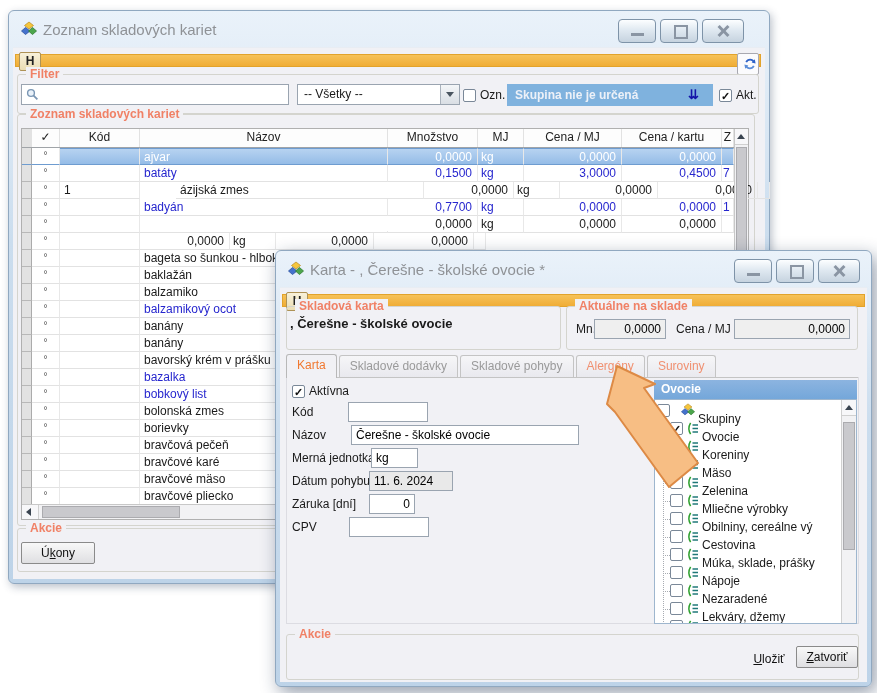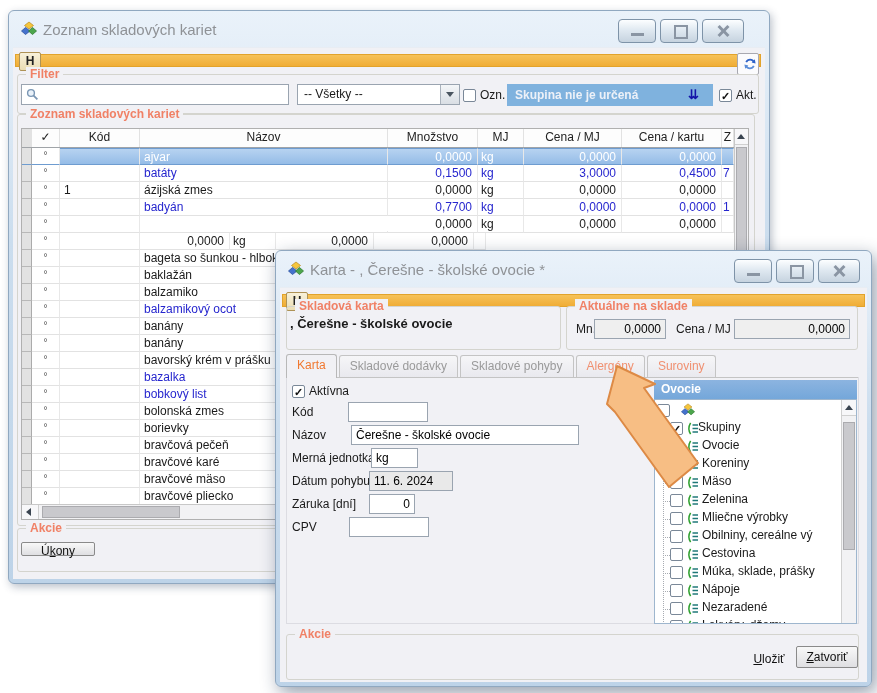--- a/index.html
+++ b/index.html
@@ -103,21 +103,21 @@
   .pnl-head{position:absolute;left:374px;top:92px;width:203px;height:19px;color:#fff;font-weight:bold;
             line-height:19px;padding-left:7px;box-sizing:border-box;z-index:2;
             background:linear-gradient(#8CB4E0,var(--panelhead,#74A7DA));}
   .tree{position:absolute;left:374px;top:111px;width:203px;height:225px;background:#fff;border:1px solid #9EB6CE;
         overflow:hidden;box-sizing:border-box;z-index:2;}
   .titem{position:absolute;left:0;height:18px;width:100%;cursor:pointer;}
   .titem .cb{position:absolute;left:15px;top:2px;}
   .titem.root .cb{left:2px;}
   .ticon{position:absolute;left:31px;top:2px;width:13px;height:13px;}
   .titem.root .ticon{left:26px;top:1px;}
-  .tlabel{position:absolute;left:47px;top:16px;line-height:18px;white-space:nowrap;}
+  .tlabel{position:absolute;left:47px;top:8px;line-height:18px;white-space:nowrap;}
   .titem.root .tlabel{left:43px;}
   .vline{position:absolute;left:8px;top:16px;height:206px;border-left:1px dotted #A8ACB2;}
   .hstub{position:absolute;left:8px;top:9px;width:7px;border-top:1px dotted #A8ACB2;}
   .tsb{position:absolute;right:0;top:0;width:15px;height:100%;background:#F2F2F4;border-left:1px solid #D0D0D0;box-sizing:border-box;z-index:5;}
   .tsb .sbtn{position:absolute;left:0;top:0;width:14px;height:15px;background:#F7F7F9;border-bottom:1px solid #D0D0D0;}
   .tsb .sbtn .tri-up{position:absolute;left:3px;top:5px;}
   .tsb .thumb{position:absolute;left:1px;top:22px;width:12px;height:128px;background:#C9C9CD;border:1px solid #ABABAF;box-sizing:border-box;}
   
   .pointer-arrow{position:absolute;left:590px;top:355px;z-index:50;pointer-events:none;}
 </style>
@@ -221,21 +221,21 @@
               <span class="c cnum" style="width: 90px;">0,1500</span>
               <span class="c cmj" style="width: 46px;">kg</span>
               <span class="c cnum" style="width: 98px;">3,0000</span>
               <span class="c cnum" style="width: 100px;">0,4500</span>
               <span class="c cz" style="width: 12px;">7</span>
             </div>
             <div class="trow">
               <span class="c csel" style="width: 10px;"></span>
               <span class="c cchk" style="width: 28px;">°</span>
               <span class="c ckod" style="width: 80px;">1</span>
-              <span class="c cnaz" style="width: 248px;">ázijská zmes</span>
+              <span class="c cnaz" style="width: 248px; margin-left: 36px;">ázijská zmes</span>
               <span class="c cnum" style="width: 90px;">0,0000</span>
               <span class="c cmj" style="width: 46px;">kg</span>
               <span class="c cnum" style="width: 98px;">0,0000</span>
               <span class="c cnum" style="width: 100px;">0,0000</span>
               <span class="c cz" style="width: 12px;"></span>
             </div>
             <div class="trow lnk">
               <span class="c csel" style="width: 10px;"></span>
               <span class="c cchk" style="width: 28px;">°</span>
               <span class="c ckod" style="width: 80px;"></span>
@@ -443,21 +443,21 @@
           <span class="sbtn">
               <span class="tri-left"></span>
             </span>
           <span class="thumb"></span>
         </div>
       </div>
 
       <div class="grp" style="left:4px;top:480px;width:736px;height:42px;">
         <span class="legend">Akcie</span>
       </div>
-      <button class="pbtn" id="btn-ukony" style="left:8px;top:494px;width:74px;height:14px;text-align:center;">Ú<u>k</u>ony</button>
+      <button class="pbtn" id="btn-ukony" style="left:8px;top:494px;width:74px;height:22px;text-align:center;">Ú<u>k</u>ony</button>
     </div>
   </div>
 
   <div class="win win-card">
     <div class="titlebar">
       <span class="win-icon js-appicon"><svg width="16" height="16" viewBox="0 0 16 16">
             <polygon points="8,1 12.5,4.5 8,8 3.5,4.5" fill="#F5C63C" stroke="#C0922A" stroke-width="0.8"></polygon>
             <polygon points="4.5,6.5 9,10 4.5,13.5 0.5,10" fill="#4472CC" stroke="#2C52A0" stroke-width="0.8"></polygon>
             <polygon points="11.5,6.5 15.5,10 11.5,13.5 7.5,10" fill="#4CA64C" stroke="#2F7C2F" stroke-width="0.8"></polygon>
           </svg></span>

